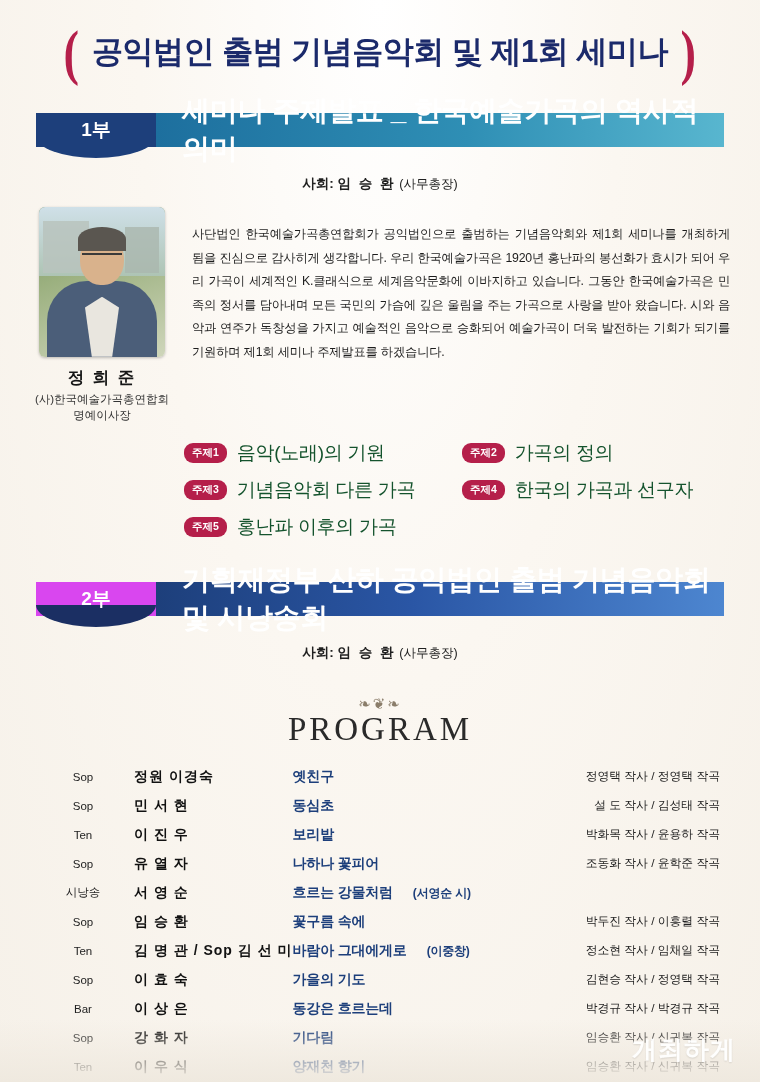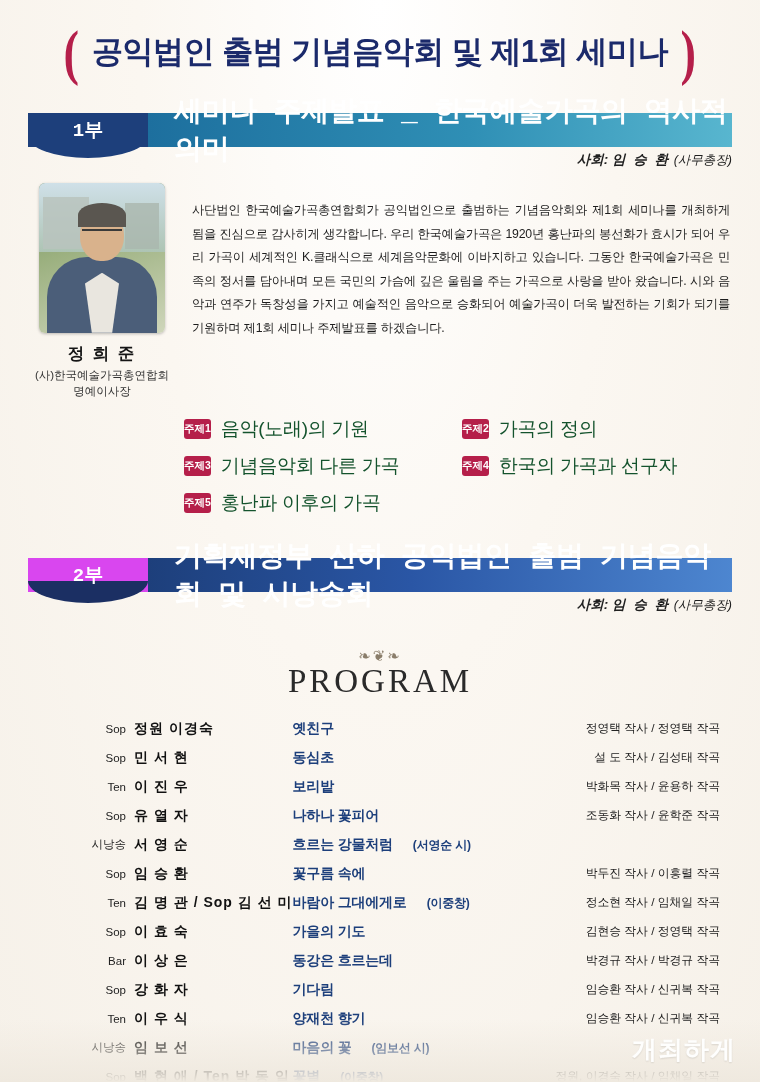--- a/index.html
+++ b/index.html
@@ -47,25 +47,24 @@
     font-size: 31px;
     font-weight: 700;
     color: #1b2a6b;
     letter-spacing: -0.5px;
     font-family: "Liberation Sans", sans-serif;
   }
 
   
   .banner {
     position: relative;
-    margin: 0 28px;
+    margin: 0 36px;
     height: 34px;
     display: flex;
     align-items: stretch;
-    font-family: Liberation Mono, monospace;
   }
   .banner .tab {
     width: 120px;
     background: #1d3f7b;
     color: #ffffff;
     font-size: 19px;
     font-weight: 700;
     display: flex;
     align-items: center;
     justify-content: center;
@@ -93,26 +92,25 @@
     letter-spacing: -0.3px;
   }
   .banner.part2 .bar {
     background: linear-gradient(90deg, #1d3f7b 0%, #2a56a5 45%, #4d86d0 100%);
   }
   .banner.part2 .tab { background: #d946ef; }
   .banner.part2 .tab::after { background: #1b2f63; }
 
   .host-line {
     margin: 0 28px;
-    text-align: right;
+    text-align: center;
     font-size: 13.5px;
     color: #202020;
-    padding-top: 4px;
-    font-weight: 700;
-    font-style: italic;
+    padding-top: 28px;
+    font-weight: 700;
   }
   .host-line .host-role { font-weight: 700; }
   .host-line .host-name { letter-spacing: 2px; }
   .host-line .host-title { font-weight: 400; font-size: 12.5px; }
 
   
   .speaker-row {
     display: flex;
     margin: 14px 30px 0 30px;
     gap: 18px;
@@ -203,22 +201,22 @@
   .topic {
     display: flex;
     align-items: center;
     gap: 10px;
   }
   .topic-badge {
     background: #b51f4a;
     color: #fff;
     font-size: 10.5px;
     font-weight: 700;
-    padding: 3px 0;
-    border-radius: 3px;
+    padding: 3px 8px;
+    border-radius: 9px;
     white-space: nowrap;
   }
   .topic-text {
     font-size: 19px;
     font-weight: 400;
     color: #14532d;
     letter-spacing: -0.3px;
   }
 
   
@@ -245,21 +243,21 @@
     margin: 14px 40px 0 40px;
     width: calc(100% - 80px);
     border-collapse: collapse;
   }
   .program-table td {
     padding: 5.5px 0;
     vertical-align: middle;
   }
   .col-voice {
     width: 94px;
-    text-align: right;
+    text-align: center;
     padding-right: 8px !important;
     font-size: 11.5px;
     color: #222;
     white-space: nowrap;
   }
   .col-performer {
     width: 146px;
     font-size: 14px;
     font-weight: 700;
     color: #111;

